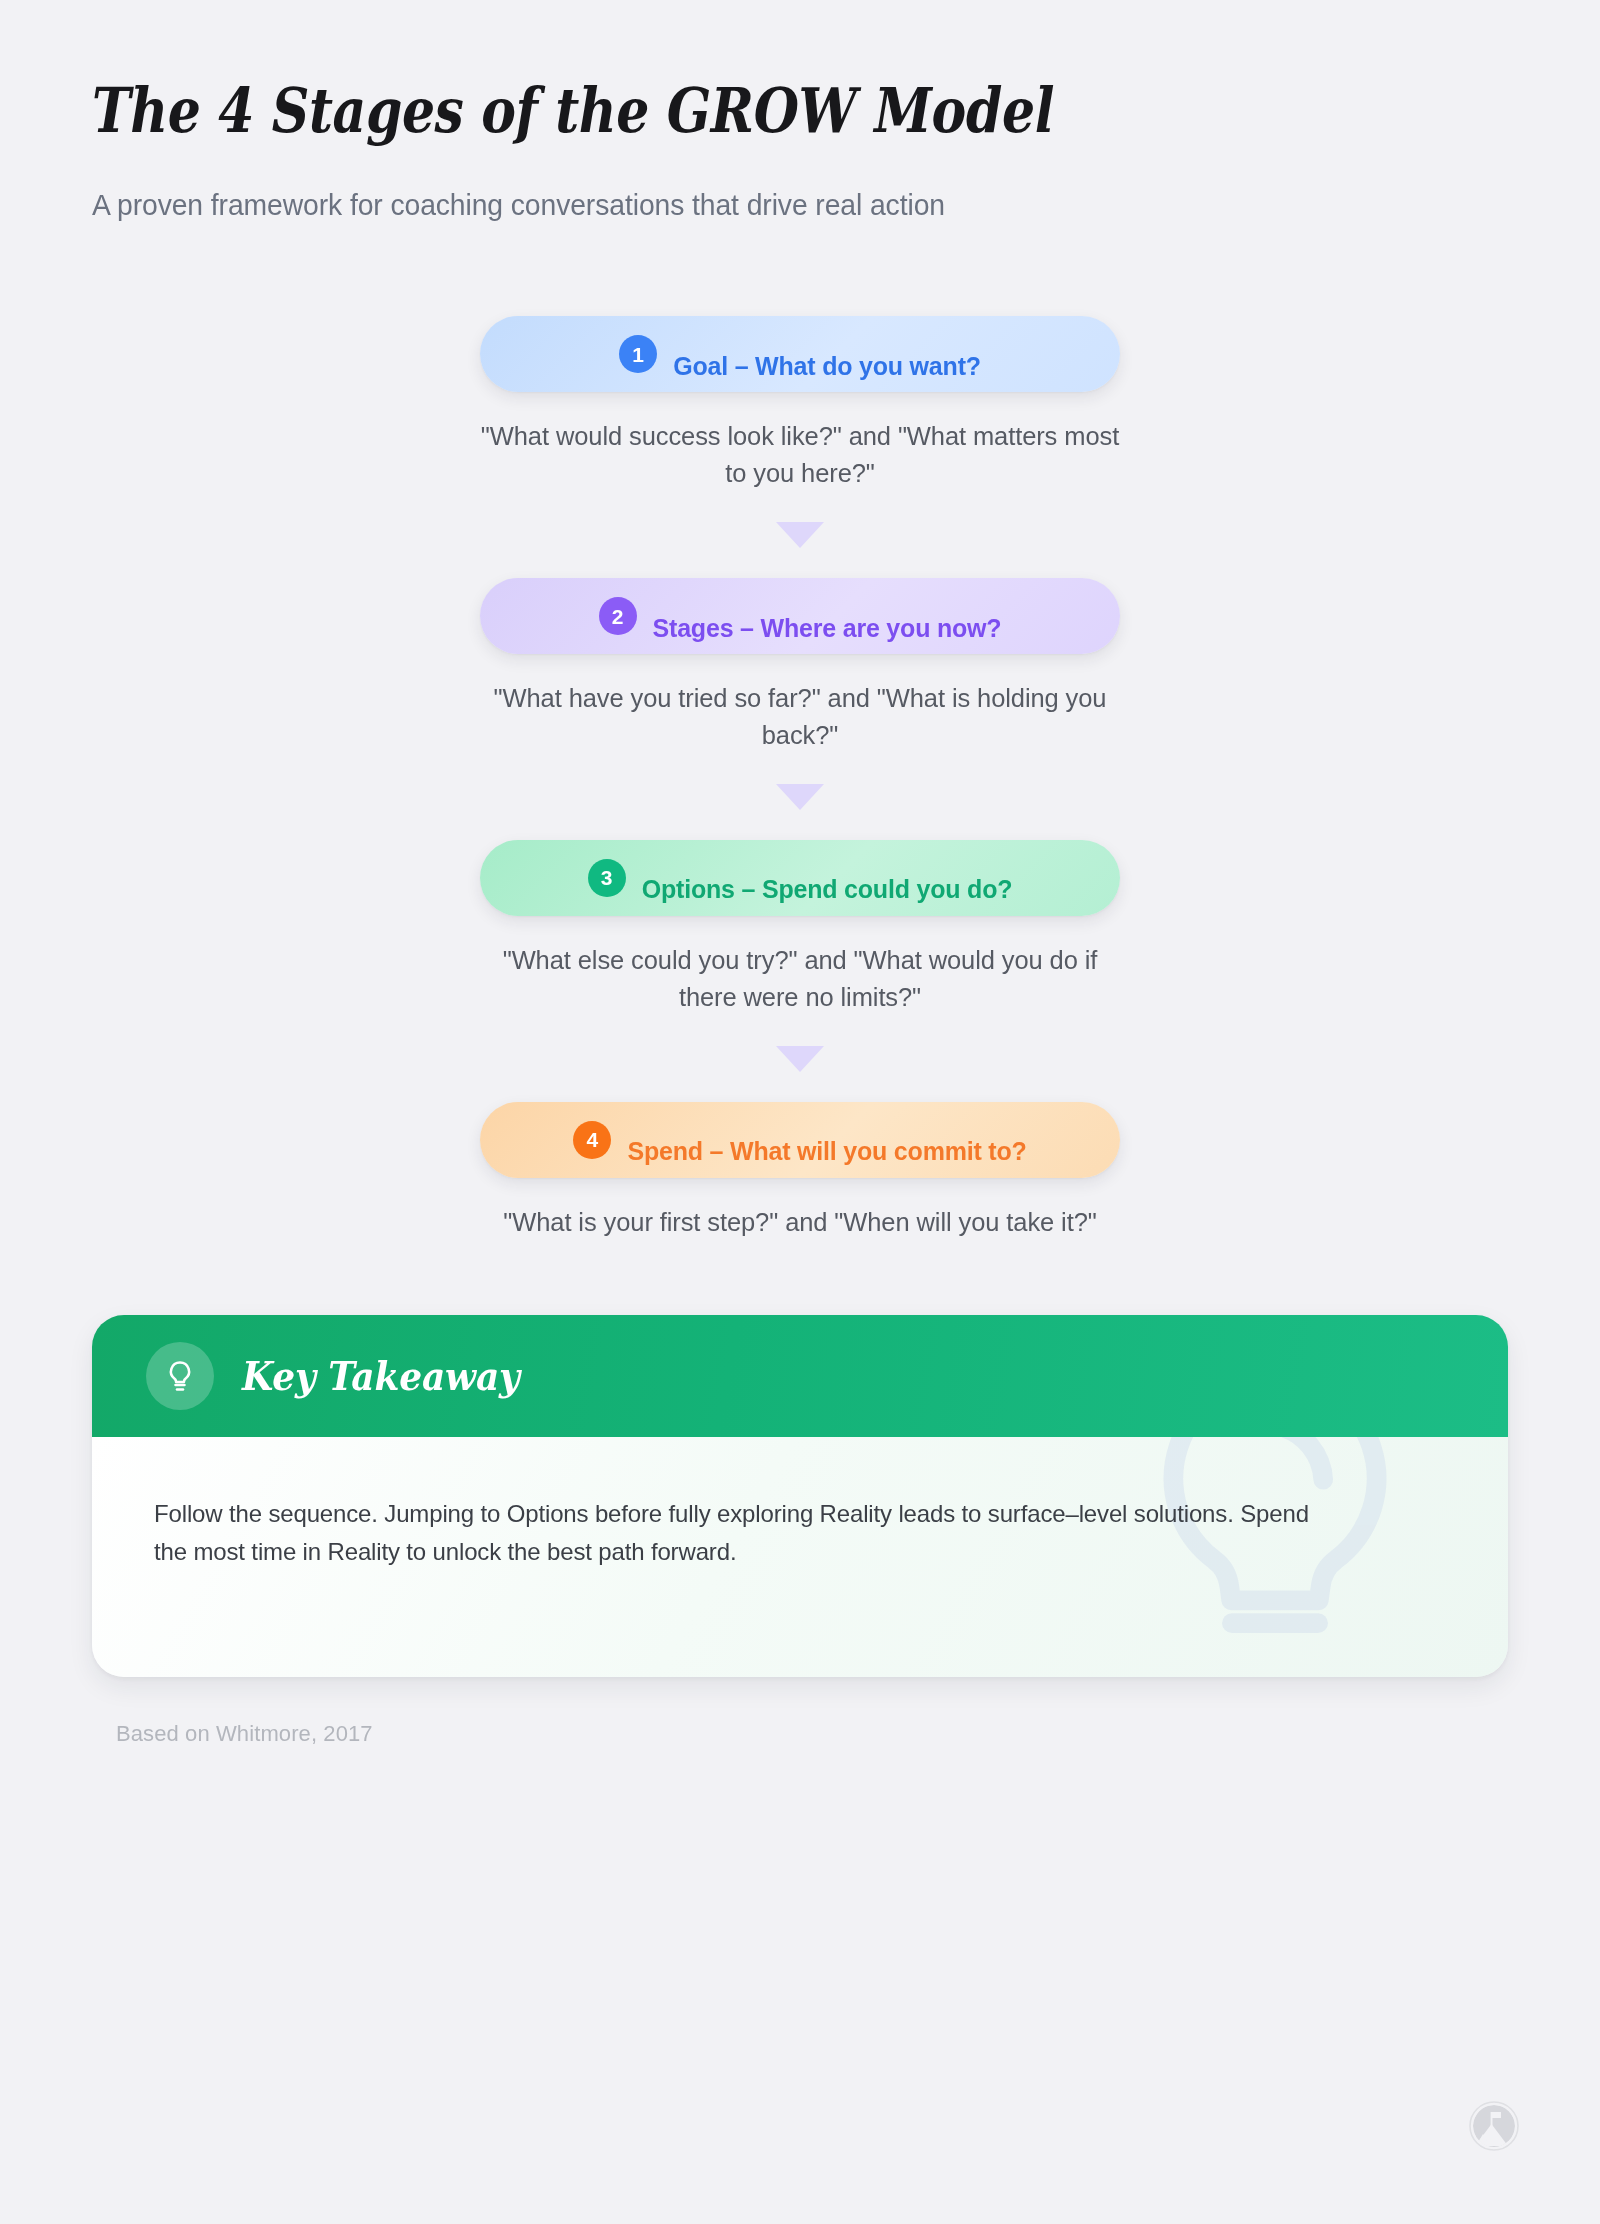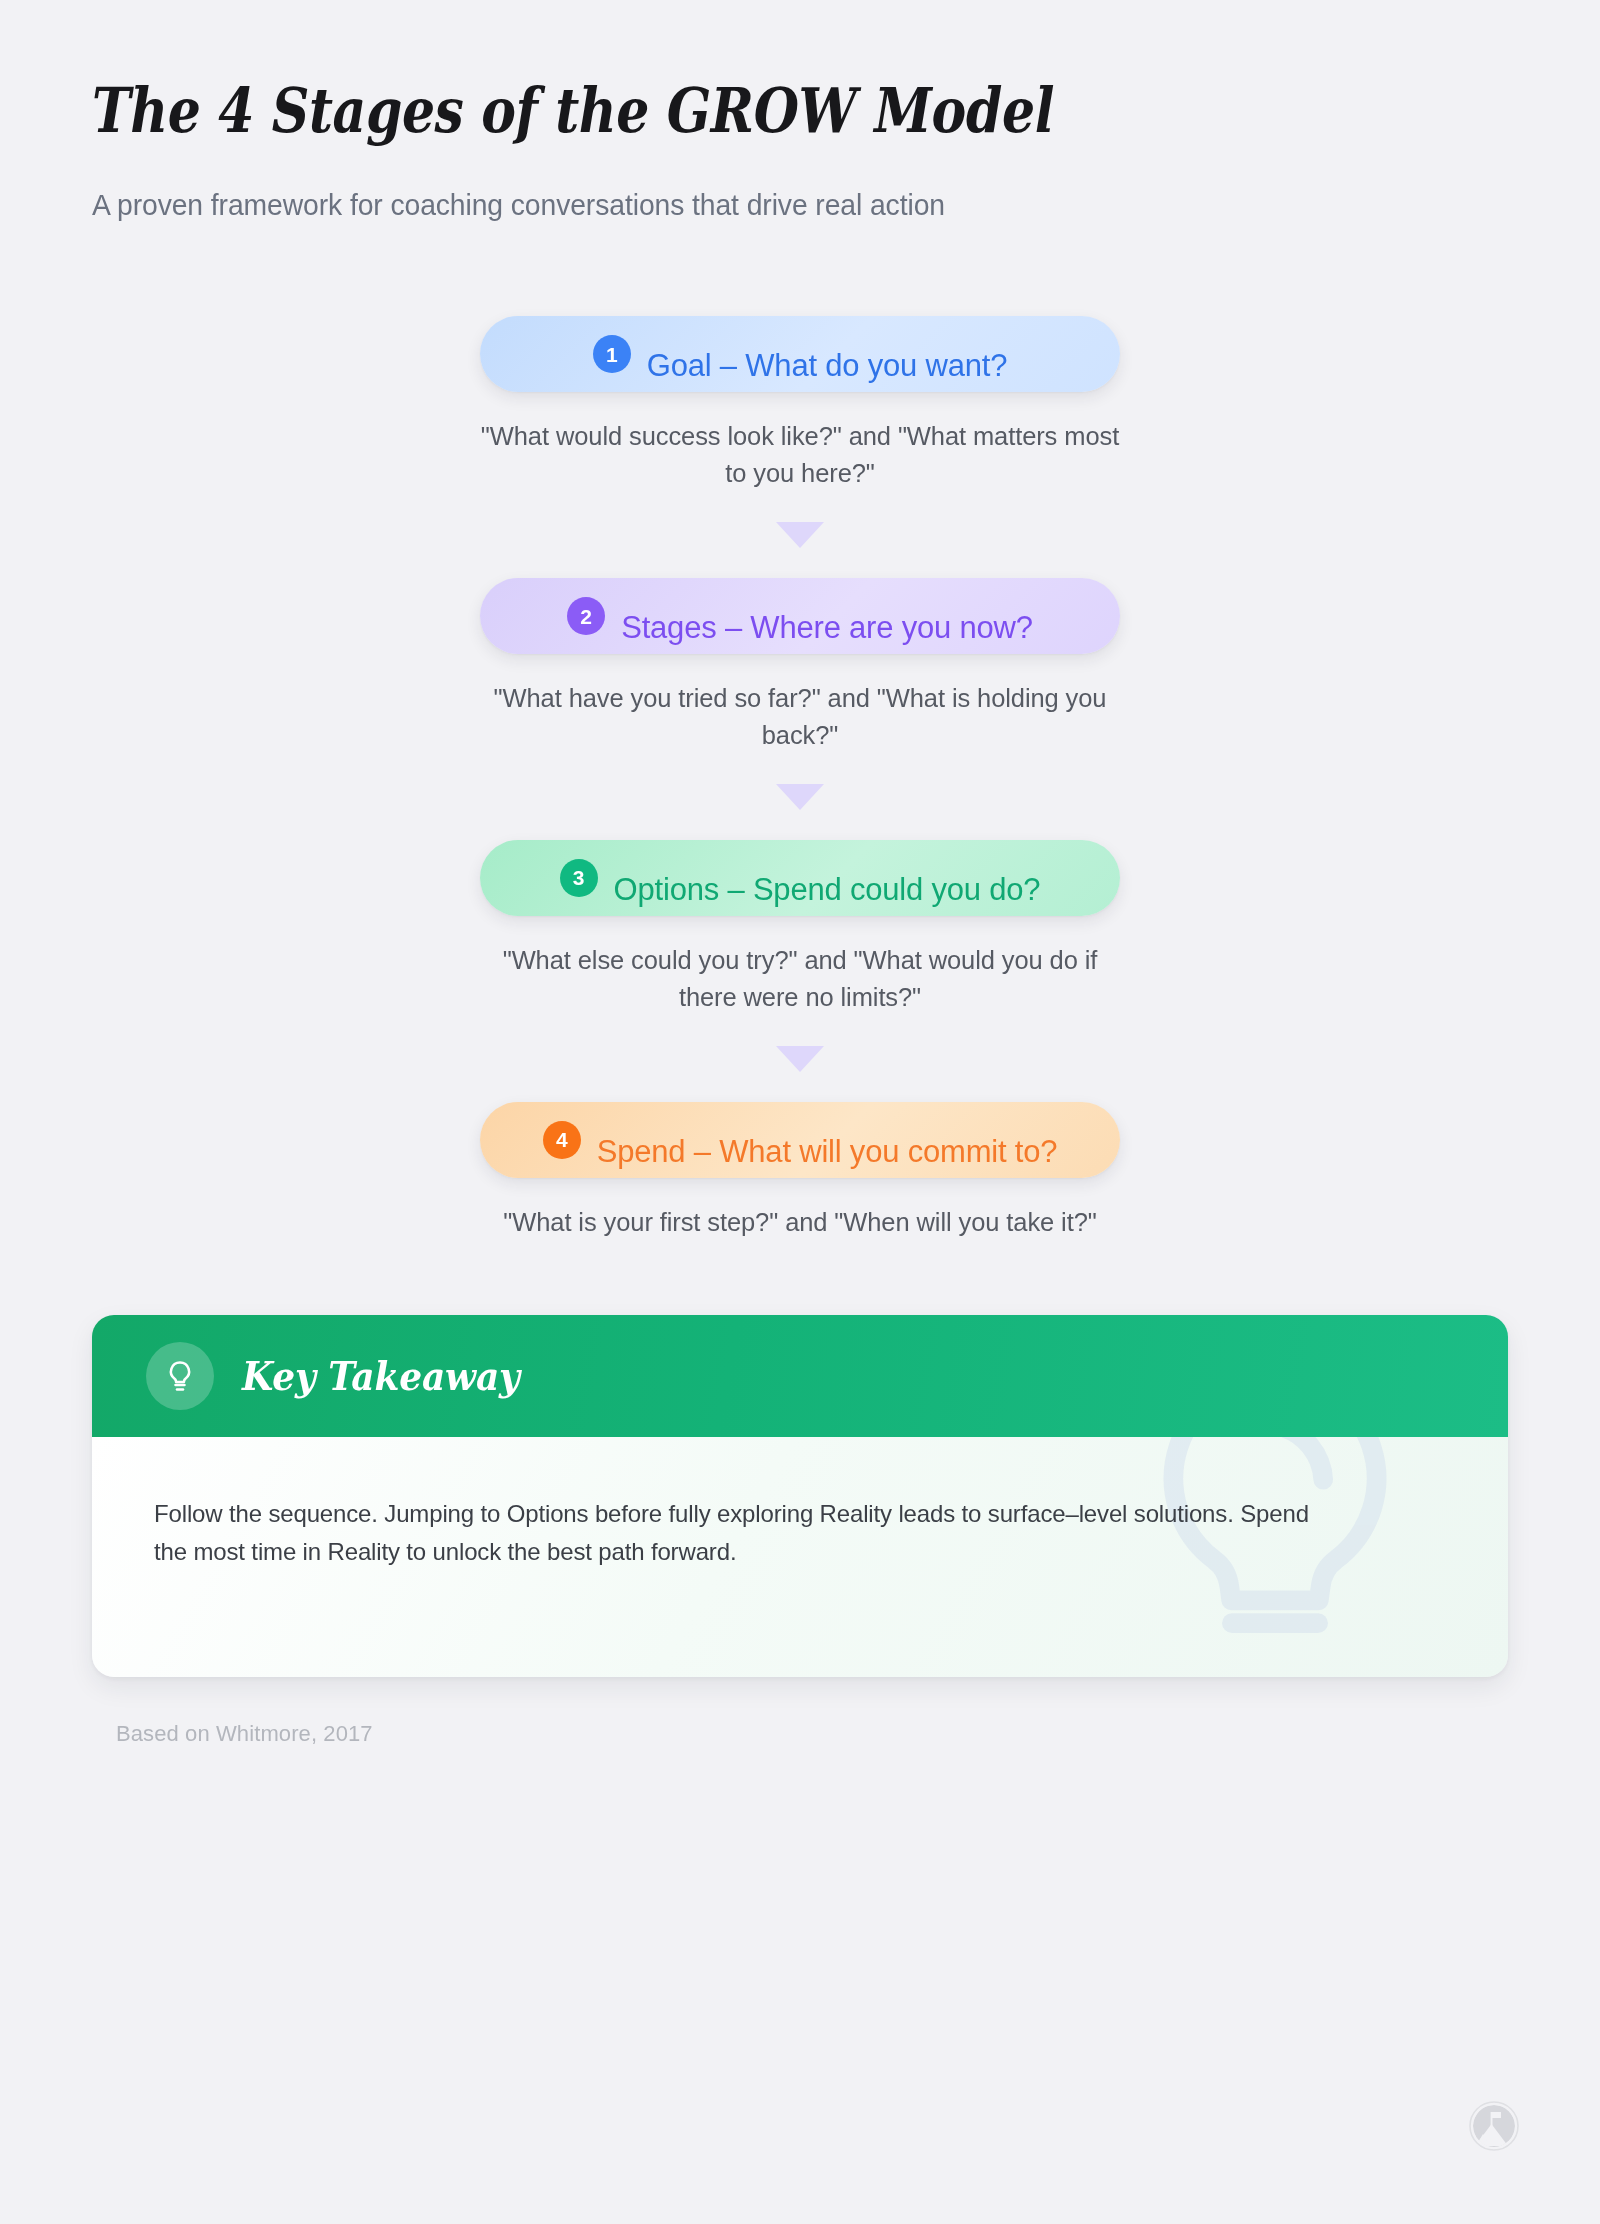--- a/index.html
+++ b/index.html
@@ -85,22 +85,22 @@
     display: flex;
     align-items: center;
     justify-content: center;
     color: #ffffff;
     font-size: 21px;
     font-weight: 700;
     line-height: 1;
   }
 
   .pill-label {
-    font-size: 31px;
-    font-weight: 400;
+    font-size: 25px;
+    font-weight: 700;
     letter-spacing: -0.2px;
     white-space: nowrap;
     margin-top: 24px;
   }
 
   .stage-caption {
     width: 640px;
     margin-top: 26px;
     text-align: center;
     font-size: 25.5px;
@@ -127,21 +127,21 @@
   
   .pill.theme-blue   { background: linear-gradient(135deg, #c3dcfd 0%, #d8e8ff 55%, #cfe3ff 100%); }
   .pill.theme-purple { background: linear-gradient(135deg, #d9cffb 0%, #e6defd 55%, #ded4fd 100%); }
   .pill.theme-green  { background: linear-gradient(135deg, #a6ecc9 0%, #c4f3dc 55%, #b4efd3 100%); }
   .pill.theme-orange { background: linear-gradient(135deg, #fcd5a7 0%, #fde6c7 55%, #fcdcb4 100%); }
 
   
   .takeaway {
     margin-top: 74px;
     width: 1416px;
-    border-radius: 22px;
+    border-radius: 32px;
     overflow: hidden;
     box-shadow: 0 10px 26px rgba(30, 40, 50, 0.08),
                 0 2px 4px rgba(30, 40, 50, 0.05);
     position: relative;
   }
 
   .takeaway-header {
     height: 122px;
     background: linear-gradient(100deg, #13a868 0%, #14b277 45%, #1cbd86 100%);
     display: flex;

